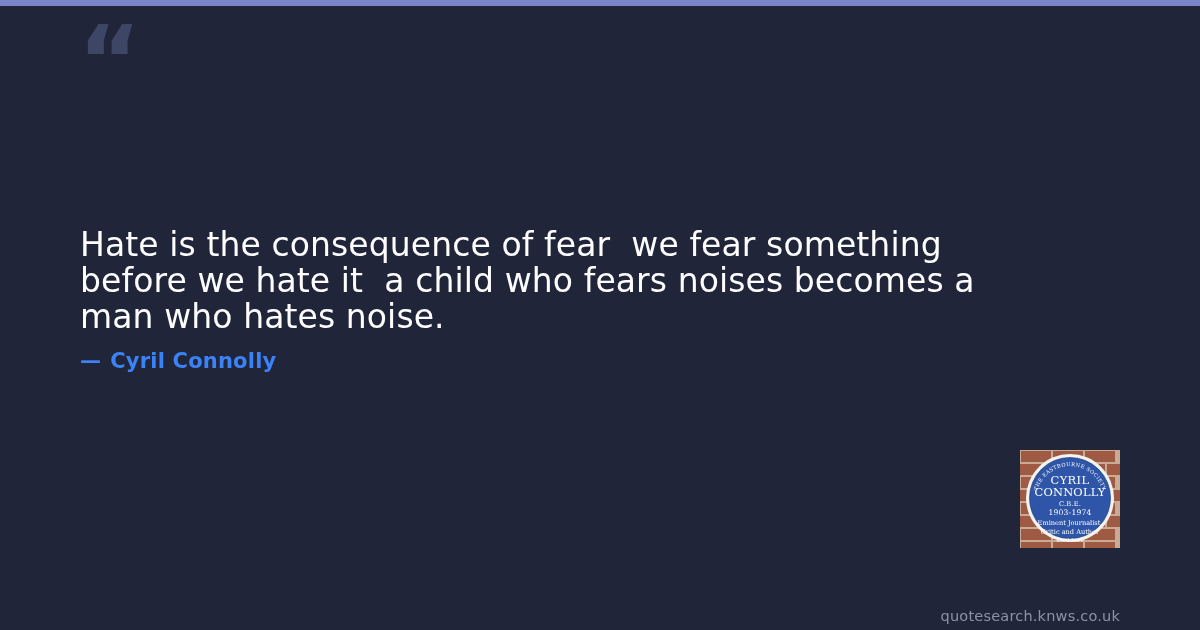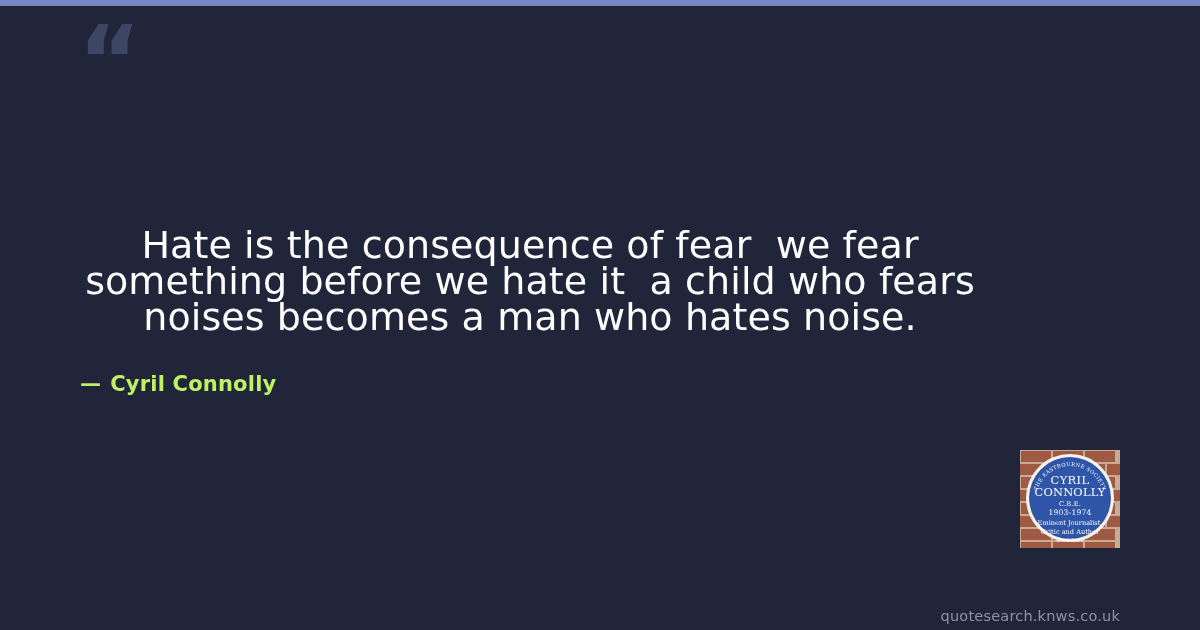--- a/index.html
+++ b/index.html
@@ -36,37 +36,36 @@
     letter-spacing:-2px;
     user-select:none;
   }
 
   
   .quote-text {
     position:absolute;
     left:80px; top:227px;
     width:900px;
     font-family:"DejaVu Sans", sans-serif;
-    font-size:38px;
+    font-size:33px;
     line-height:36px;
     font-weight:400;
     color:#fdfdfe;
     white-space:pre-wrap;
     letter-spacing:0.1px;
-    text-align:center;
   }
 
   
   .attribution {
     position:absolute;
-    left:80px; top:372px;
+    left:80px; top:349px;
     font-family:"DejaVu Sans", sans-serif;
     font-size:21px;
     font-weight:700;
-    color:#bef264;
+    color:#3b82f6;
     letter-spacing:0.2px;
     white-space:nowrap;
   }
   .attribution .dash { margin-right:9px; }
 
   
   .author-thumb {
     position:absolute;
     left:1020px; top:450px;
     width:100px; height:98px;

